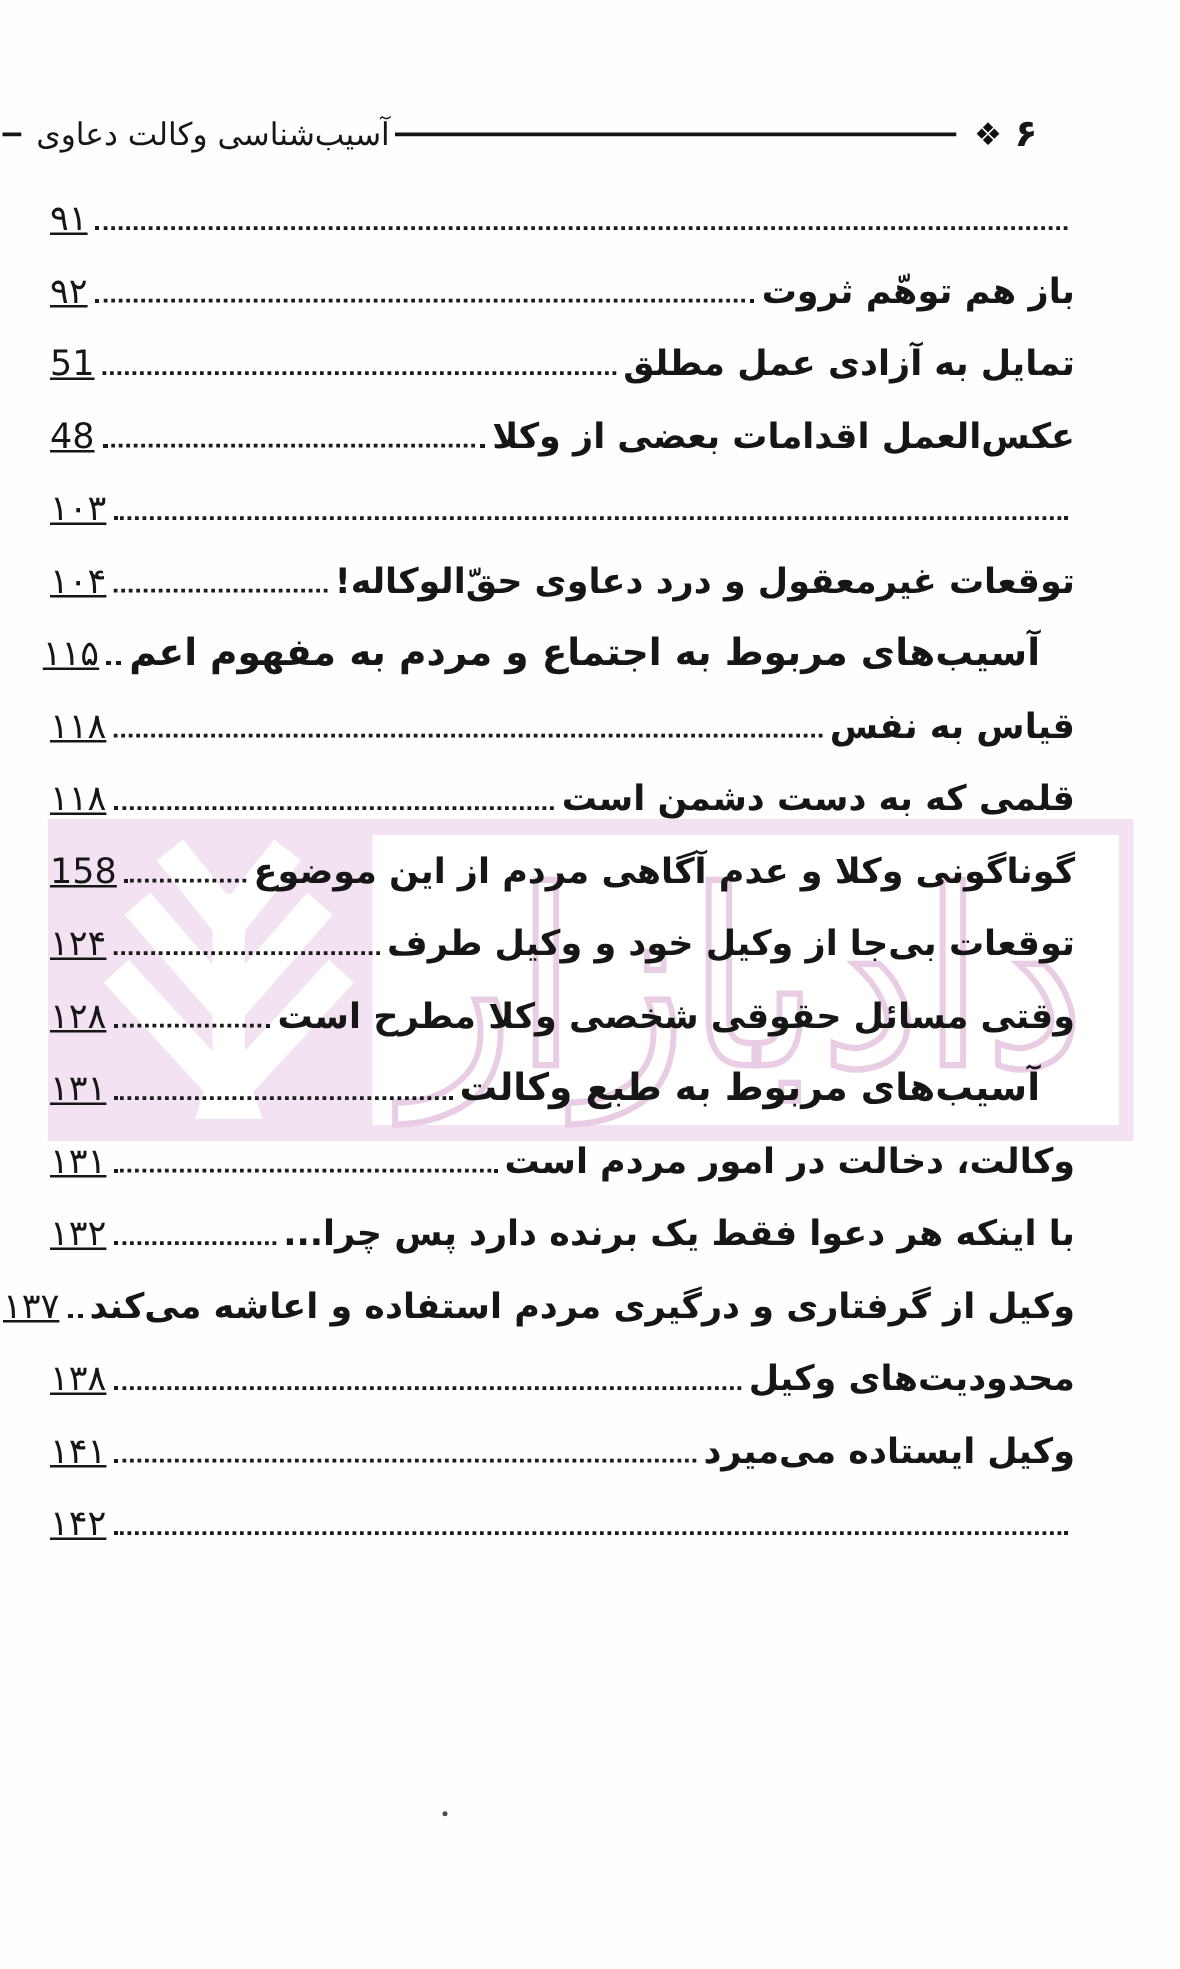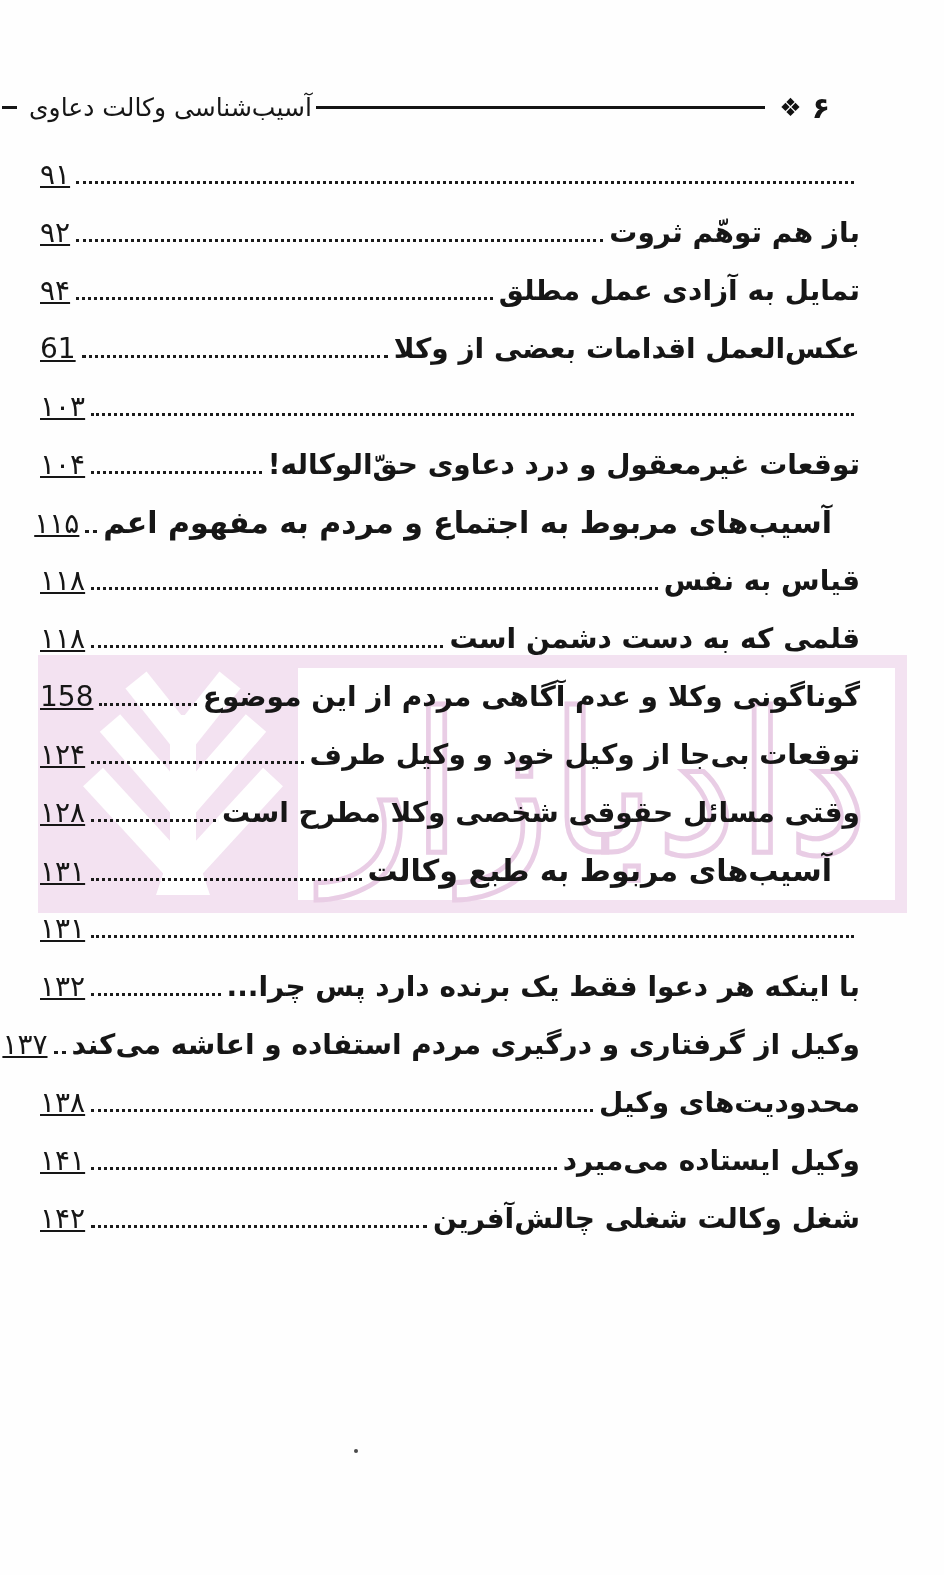--- a/index.html
+++ b/index.html
@@ -93,26 +93,26 @@
       <span class="toc-num">۹۱</span>
     </div>
       <div class="toc-row" dir="rtl">
       <span class="toc-title">باز هم توهّم ثروت</span>
       <div class="leader"></div>
       <span class="toc-num">۹۲</span>
     </div>
       <div class="toc-row" dir="rtl">
       <span class="toc-title">تمایل به آزادی عمل مطلق</span>
       <div class="leader"></div>
-      <span class="toc-num">۹۴</span>
+      <span class="toc-num">51</span>
     </div>
       <div class="toc-row" dir="rtl">
       <span class="toc-title">عکس‌العمل اقدامات بعضی از وکلا</span>
       <div class="leader"></div>
-      <span class="toc-num">61</span>
+      <span class="toc-num">48</span>
     </div>
       <div class="toc-row bold" dir="rtl">
       <div class="leader"></div>
       <span class="toc-num">۱۰۳</span>
     </div>
       <div class="toc-row" dir="rtl">
       <span class="toc-title">توقعات غیرمعقول و درد دعاوی حقّ‌الوکاله!</span>
       <div class="leader"></div>
       <span class="toc-num">۱۰۴</span>
     </div>
@@ -145,20 +145,21 @@
       <span class="toc-title">وقتی مسائل حقوقی شخصی وکلا مطرح است</span>
       <div class="leader"></div>
       <span class="toc-num">۱۲۸</span>
     </div>
       <div class="toc-row bold" dir="rtl">
       <span class="toc-title">آسیب‌های مربوط به طبع وکالت</span>
       <div class="leader"></div>
       <span class="toc-num">۱۳۱</span>
     </div>
       <div class="toc-row" dir="rtl">
+      <span class="toc-title">وکالت، دخالت در امور مردم است</span>
       <div class="leader"></div>
       <span class="toc-num">۱۳۱</span>
     </div>
       <div class="toc-row" dir="rtl">
       <span class="toc-title">با اینکه هر دعوا فقط یک برنده دارد پس چرا...</span>
       <div class="leader"></div>
       <span class="toc-num">۱۳۲</span>
     </div>
       <div class="toc-row" dir="rtl">
       <span class="toc-title">وکیل از گرفتاری و درگیری مردم استفاده و اعاشه می‌کند</span>
@@ -169,21 +170,20 @@
       <span class="toc-title">محدودیت‌های وکیل</span>
       <div class="leader"></div>
       <span class="toc-num">۱۳۸</span>
     </div>
       <div class="toc-row" dir="rtl">
       <span class="toc-title">وکیل ایستاده می‌میرد</span>
       <div class="leader"></div>
       <span class="toc-num">۱۴۱</span>
     </div>
       <div class="toc-row" dir="rtl">
-      <span class="toc-title">شغل وکالت شغلی چالش‌آفرین</span>
       <div class="leader"></div>
       <span class="toc-num">۱۴۲</span>
     </div>
     </div>
 
   <div class="speck"></div>
 
 </div>
 
 </body></html>

